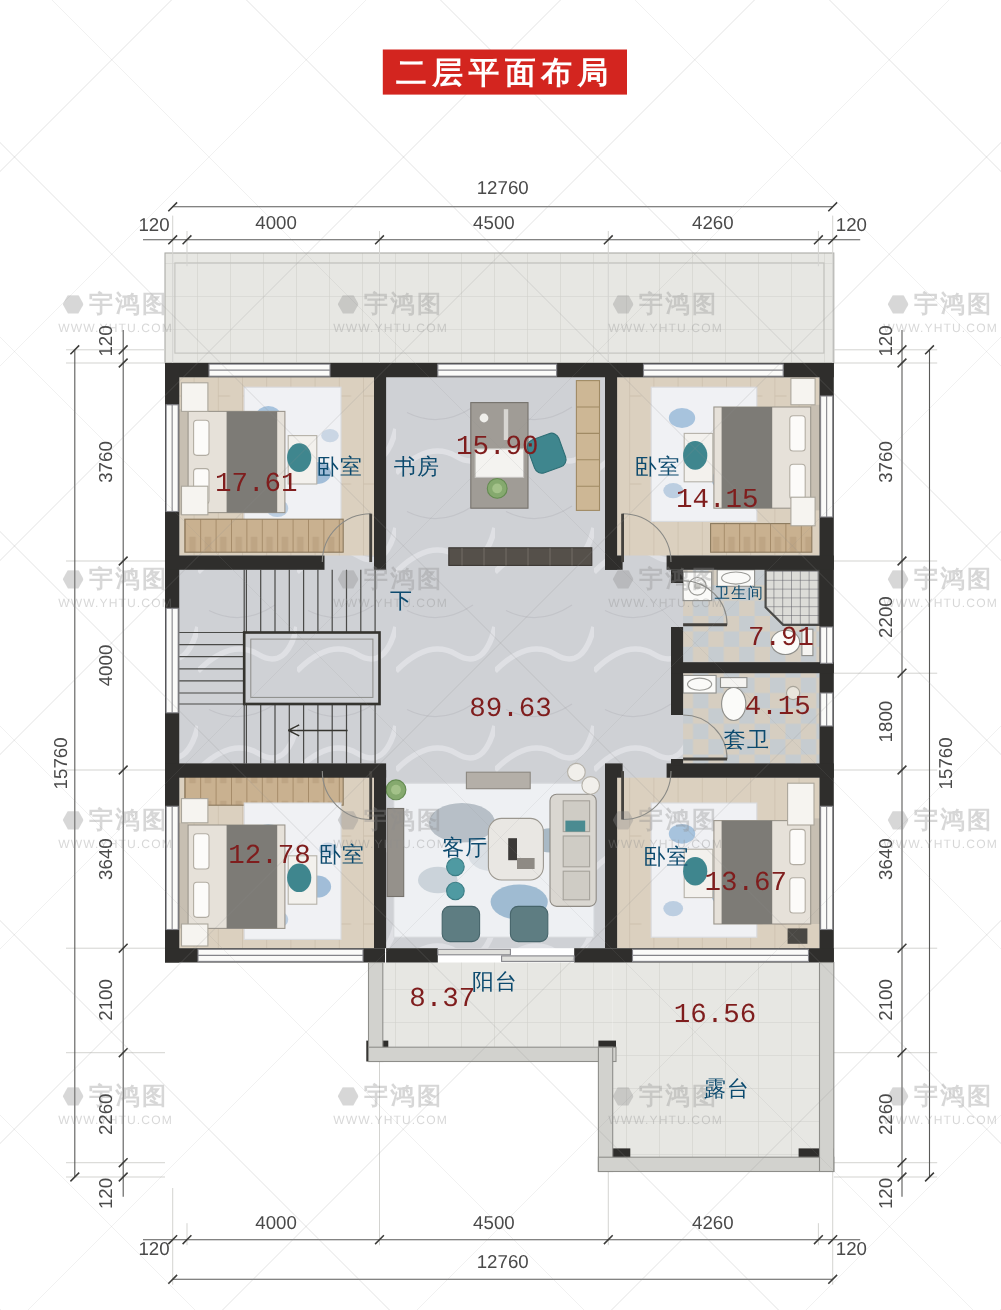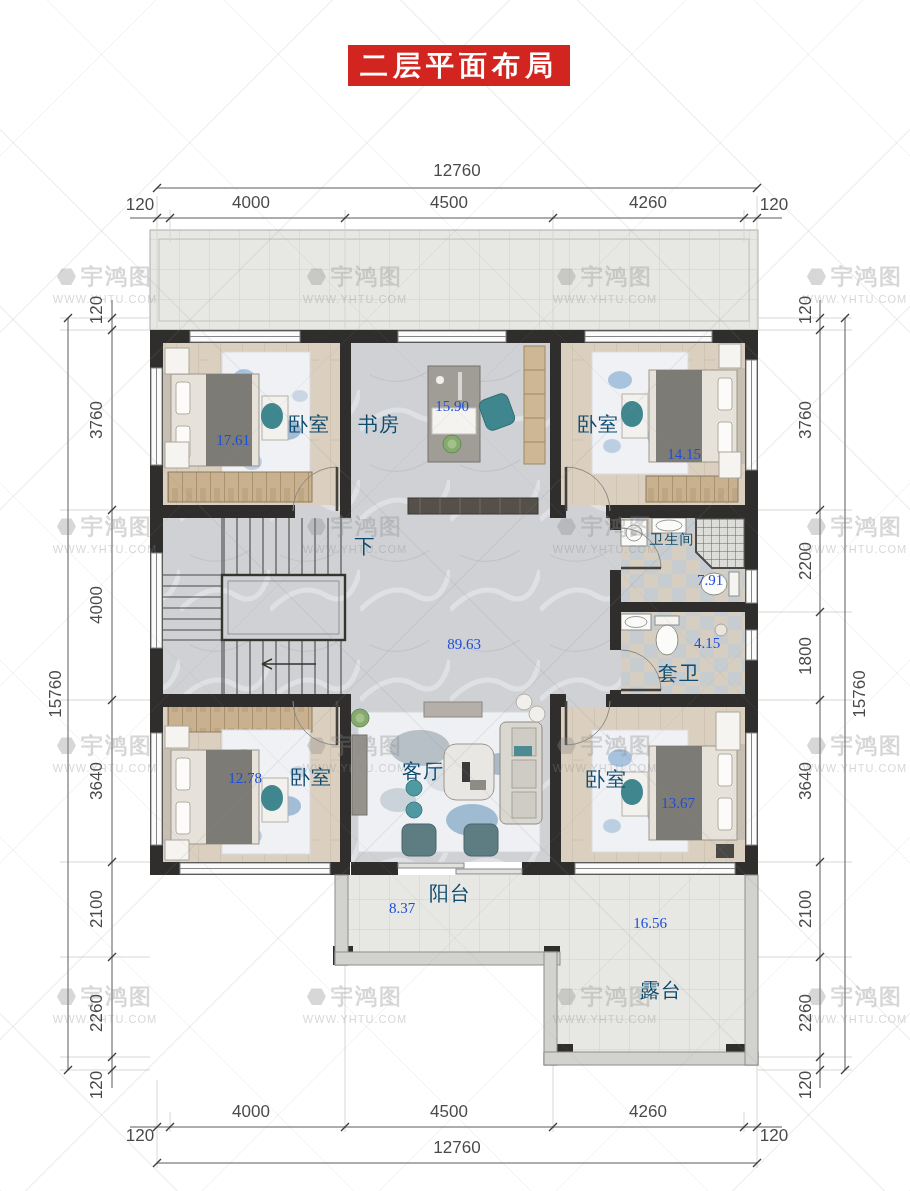--- a/index.html
+++ b/index.html
@@ -13,21 +13,21 @@
       repeating-linear-gradient(-45deg, rgba(140,140,140,.12) 0 1px, transparent 1px 125px);}
   .wm{position:absolute;transform:translate(-50%,-50%);text-align:center;color:#8d8d8d;opacity:.34;}
   .wm .r1{display:flex;align-items:center;justify-content:center;gap:5px;}
   .wm .logo{display:inline-block;width:19px;height:17px;background:#8d8d8d;
     clip-path:polygon(25% 0,75% 0,100% 50%,75% 100%,25% 100%,0 50%);}
   .wm .brand{font-size:22px;font-weight:bold;letter-spacing:2px;}
   .wm .url{font-size:11px;letter-spacing:1px;margin-top:1px;text-align:center;}
   
   .lbl{position:absolute;z-index:10;transform:translate(-50%,-50%);white-space:nowrap;}
   .rm{font-size:20px;color:#0c4a6e;letter-spacing:1px;text-align:center;}
-  .ar{font-size:15px;color:#1d4ed8;font-family:Liberation Serif, serif;}
+  .ar{font-size:25px;color:#7f1d1d;font-family:Liberation Mono, monospace;}
   .dim{position:absolute;z-index:10;font-size:17px;color:#4a4a4a;white-space:nowrap;
        font-family:"Liberation Sans",sans-serif;transform:translate(-50%,-50%);}
   .dim.v{transform:rotate(-90deg) translate(-50%,-50%);transform-origin:0 0;}
   .title-box{position:absolute;z-index:10;left:348px;top:45px;width:222px;height:41px;
     background:#d3251f;color:#ffffff;text-align:center;line-height:41px;font-size:28px;
     font-weight:bold;letter-spacing:5px;font-family:"DejaVu Serif",serif;}
   .subtitle{position:absolute;z-index:10;left:0;top:101px;width:910px;text-align:center;
     font-size:23px;color:#4b4b4a;letter-spacing:3px;}
 </style>
 </head>
@@ -447,21 +447,21 @@
       </div>
 </div>
 
 <div class="title-box">二层平面布局图</div>
 
 <span class="lbl rm" style="left:309px;top:424px">卧室</span>
 <span class="lbl ar" style="left:233px;top:440px">17.61</span>
 <span class="lbl rm" style="left:379px;top:424px">书房</span>
 <span class="lbl ar" style="left:452px;top:406px">15.90</span>
 <span class="lbl rm" style="left:598px;top:424px">卧室</span>
-<span class="lbl ar" style="left:684px;top:454px">14.15</span>
+<span class="lbl ar" style="left:652px;top:454px">14.15</span>
 <span class="lbl rm" style="left:672px;top:540px;font-size:14px">卫生间</span>
 <span class="lbl ar" style="left:710px;top:580px">7.91</span>
 <span class="lbl ar" style="left:707px;top:643px">4.15</span>
 <span class="lbl rm" style="left:679px;top:673px;font-size:20px">套卫</span>
 <span class="lbl ar" style="left:464px;top:644px">89.63</span>
 <span class="lbl rm" style="left:365px;top:546px">下</span>
 <span class="lbl ar" style="left:245px;top:778px">12.78</span>
 <span class="lbl rm" style="left:311px;top:777px">卧室</span>
 <span class="lbl rm" style="left:423px;top:771px">客厅</span>
 <span class="lbl rm" style="left:606px;top:779px">卧室</span>

